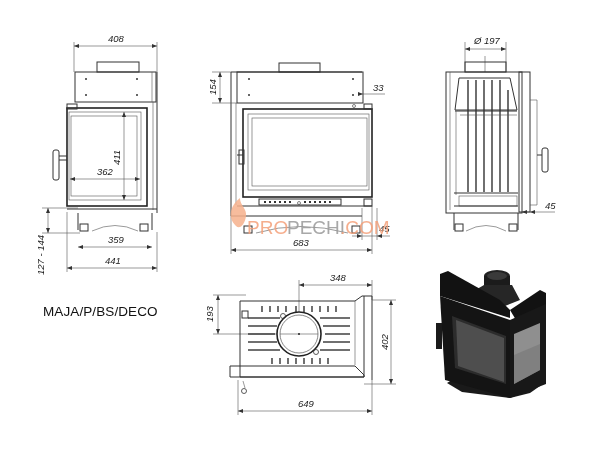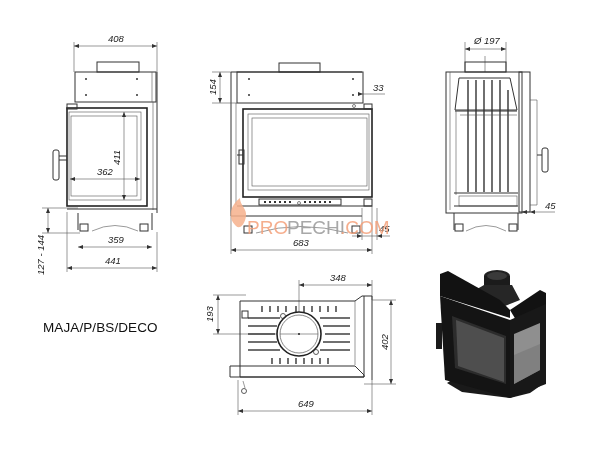--- a/index.html
+++ b/index.html
@@ -3,21 +3,21 @@
   <meta charset="utf-8">
   <style>
     html, body { margin: 0; padding: 0; background: #ffffff; }
     body { width: 600px; height: 454px; overflow: hidden; position: relative;
            font-family: "Liberation Sans", sans-serif; }
     #canvas { position: absolute; left: 0; top: 0; width: 600px; height: 454px; }
     .dim { font-family: "Liberation Sans", sans-serif; font-size: 9.5px; fill: #222; font-style: italic; }
     .ln { stroke: #333; fill: none; stroke-width: 1; }
     .lt { stroke: #555; fill: none; stroke-width: 0.6; }
     .thick { stroke: #222; fill: none; stroke-width: 1.6; }
-    .model-label { position: absolute; left: 43px; top: 320px; font-size: 13.5px; color: #111;
+    .model-label { position: absolute; left: 43px; top: 304px; font-size: 13.5px; color: #111;
                    font-family: "Liberation Sans", sans-serif; letter-spacing: 0.1px; }
     .watermark { font-family: "Liberation Sans", sans-serif; font-size: 19px; font-weight: normal; }
   </style>
 </head>
 <body>
 
 <svg id="canvas" viewBox="0 0 600 454" xmlns="http://www.w3.org/2000/svg">
 
   <g>
 

